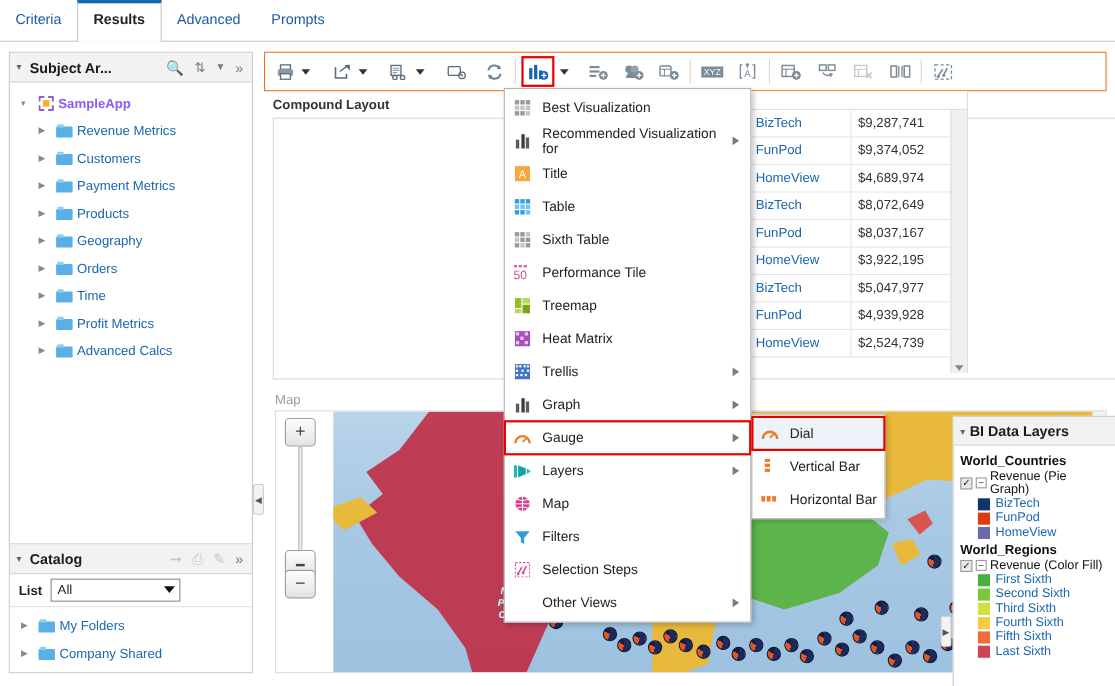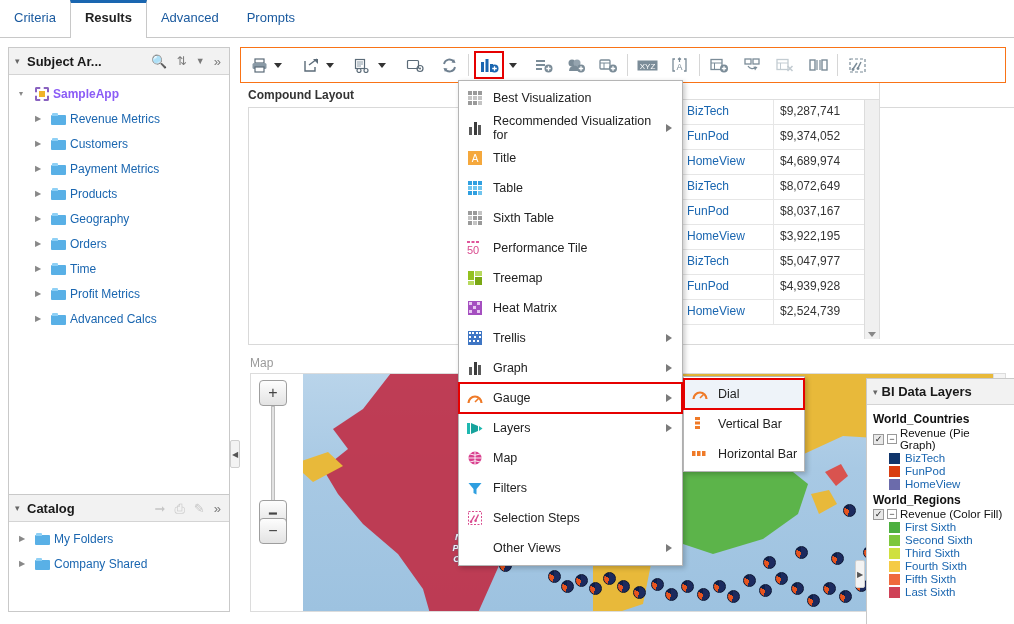--- a/index.html
+++ b/index.html
@@ -362,20 +362,27 @@
 
     <div class="catalog">
       <div class="panel-head">
         <span class="twisty">▾</span>
         <span class="panel-title">Catalog</span>
         <span class="head-icons">
           <span class="ico disabled">➞</span>
           <span class="ico disabled">⎙</span>
           <span class="ico disabled">✎</span>
           <span class="ico">»</span>
+        </span>
+      </div>
+      <div class="list-row">
+        <span class="list-label">List</span>
+        <span class="select-box">
+          <span>All</span>
+          <i class="caret"></i>
         </span>
       </div>
       <div class="tree" style="padding-top:4px;">
         <div class="tree-row">
           <span class="arrow">▶</span>
           <span class="folder-ico"></span>
           <span class="tree-label">My Folders</span>
         </div>
         <div class="tree-row">
           <span class="arrow">▶</span>

